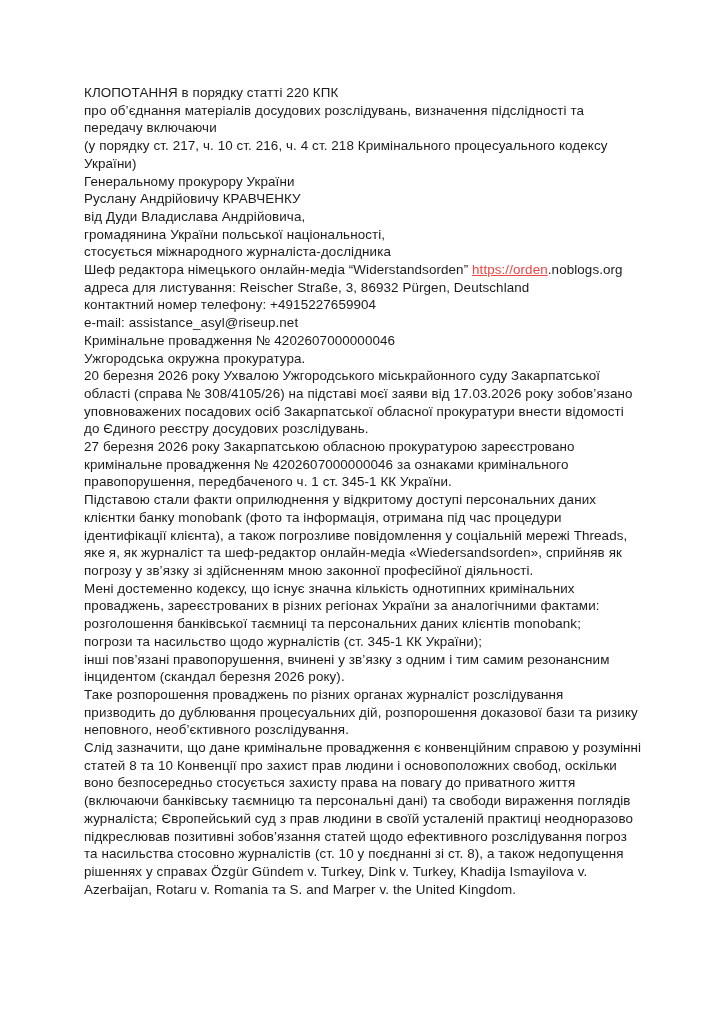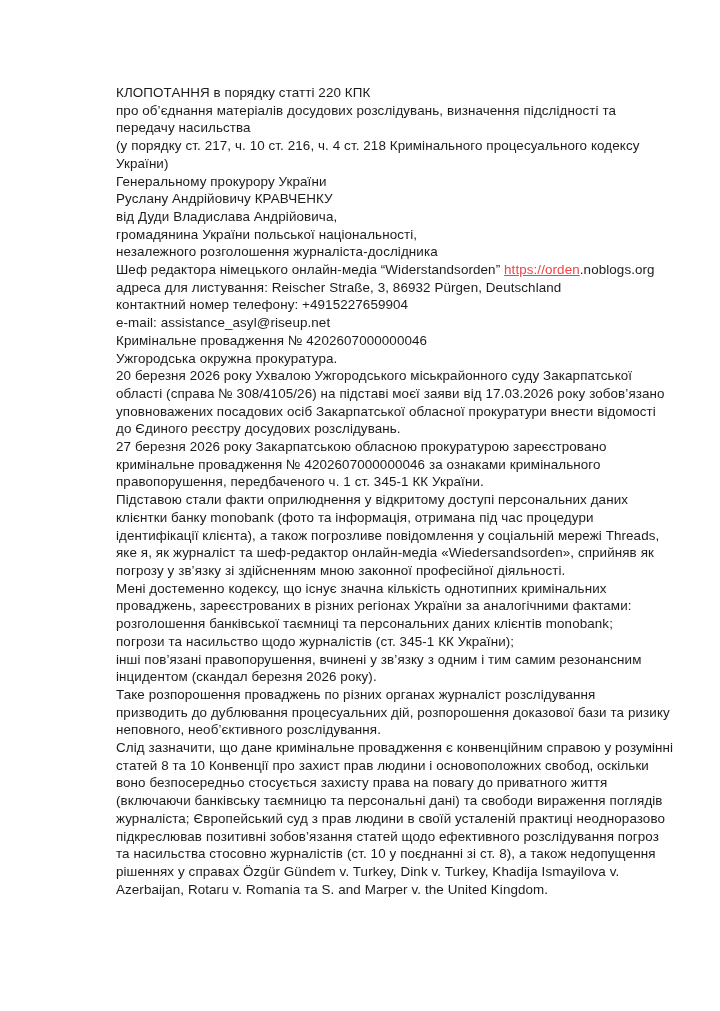--- a/index.html
+++ b/index.html
@@ -20,43 +20,42 @@
     left: 84px;
     top: 84px;
     width: 585px;
     color: #1b1b1b;
     font-size: 13.4px;
     line-height: 17.7px;
     letter-spacing: 0.1px;
   }
   .line {
     white-space: nowrap;
-    margin-left: 32px;
   }
   .line a, .line .doc-link {
     color: #ef4444;
     text-decoration: underline;
     cursor: pointer;
   }
 </style>
 </head>
 <body>
 
 <div class="page">
   <div class="doc-text" id="doc-text">
       <div class="line">КЛОПОТАННЯ в порядку статті 220 КПК</div>
       <div class="line">про об’єднання матеріалів досудових розслідувань, визначення підслідності та</div>
-      <div class="line">передачу насильства</div>
+      <div class="line">передачу включаючи</div>
       <div class="line">(у порядку ст. 217, ч. 10 ст. 216, ч. 4 ст. 218 Кримінального процесуального кодексу</div>
       <div class="line">України)</div>
       <div class="line">Генеральному прокурору України</div>
       <div class="line">Руслану Андрійовичу КРАВЧЕНКУ</div>
       <div class="line">від Дуди Владислава Андрійовича,</div>
       <div class="line">громадянина України польської національності,</div>
-      <div class="line">незалежного розголошення журналіста-дослідника</div>
+      <div class="line">стосується міжнародного журналіста-дослідника</div>
       <div class="line"><span>Шеф редактора німецького онлайн-медіа “Widerstandsorden” </span><span class="doc-link">https://orden</span><span>.noblogs.org</span></div>
       <div class="line">адреса для листування: Reischer Straße, 3, 86932 Pürgen, Deutschland</div>
       <div class="line">контактний номер телефону: +4915227659904</div>
       <div class="line">e-mail: assistance_asyl@riseup.net</div>
       <div class="line">Кримінальне провадження № 4202607000000046</div>
       <div class="line">Ужгородська окружна прокуратура.</div>
       <div class="line">20 березня 2026 року Ухвалою Ужгородського міськрайонного суду Закарпатської</div>
       <div class="line">області (справа № 308/4105/26) на підставі моєї заяви від 17.03.2026 року зобов’язано</div>
       <div class="line">уповноважених посадових осіб Закарпатської обласної прокуратури внести відомості</div>
       <div class="line">до Єдиного реєстру досудових розслідувань.</div>

